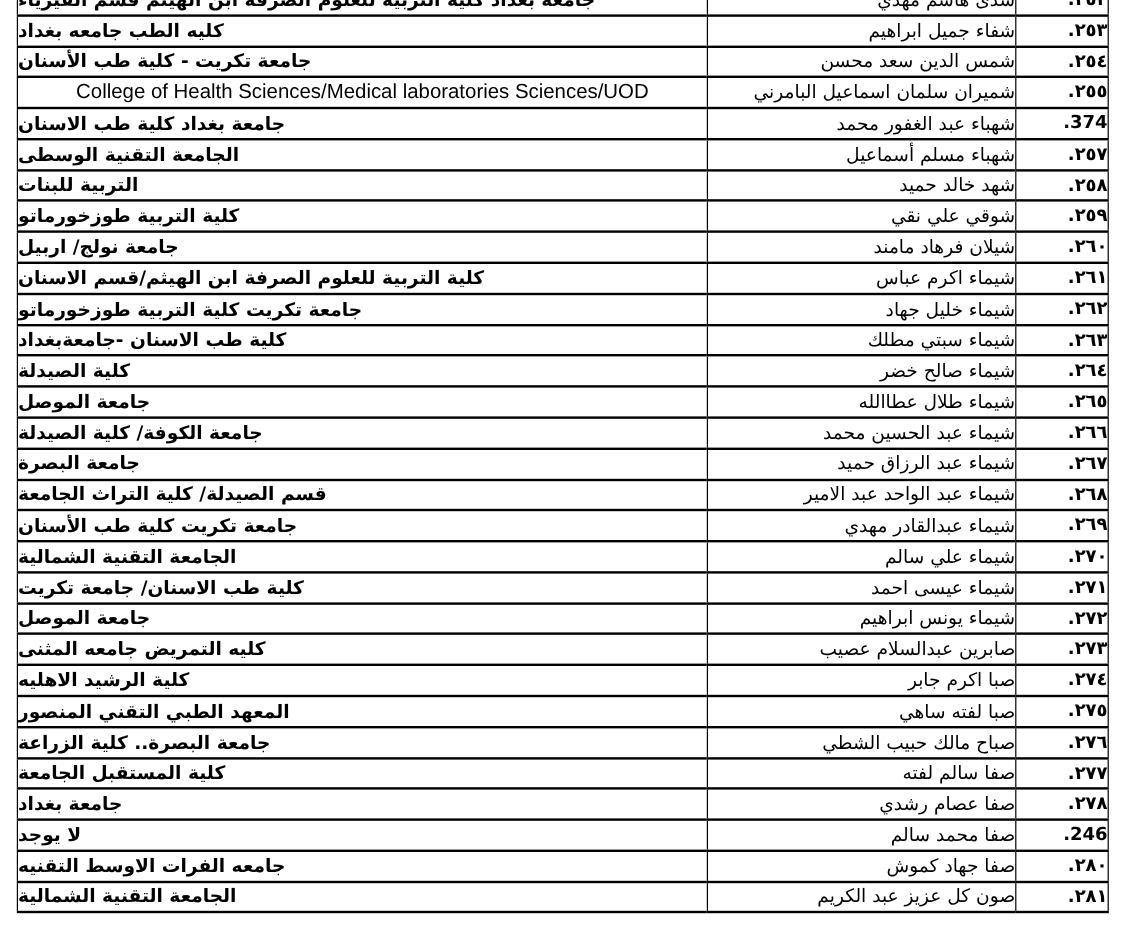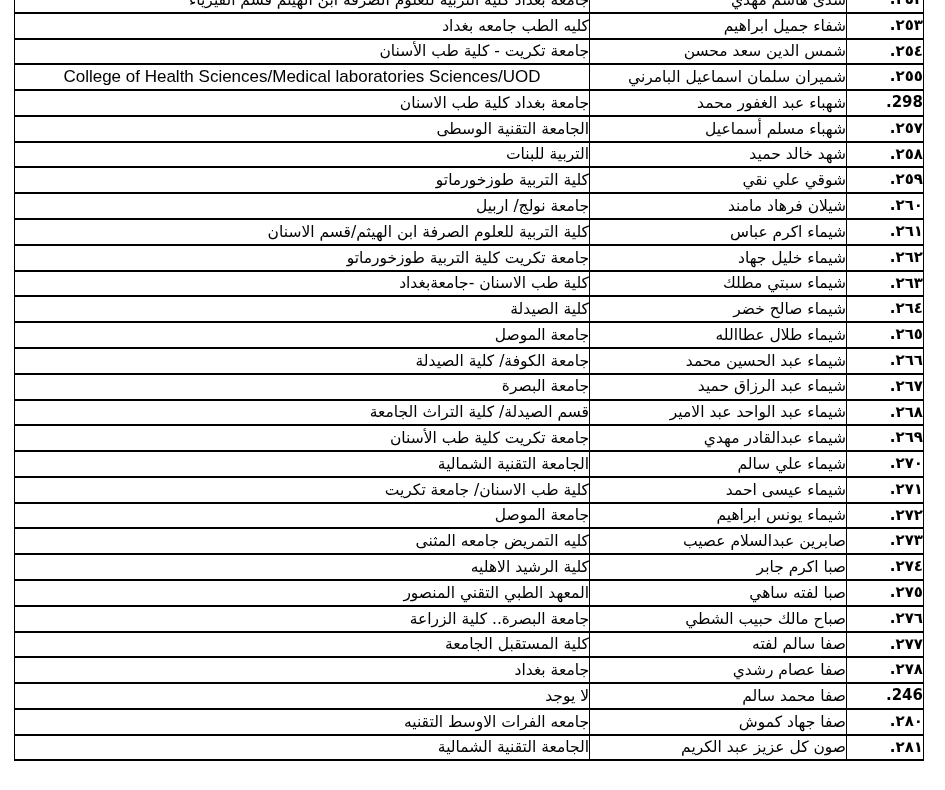--- a/index.html
+++ b/index.html
@@ -48,25 +48,25 @@
   }
   td.name{
     text-align:right;
     padding-right:8px;
     padding-left:4px;
     font-size:15.5px;
     font-weight:normal;
     direction:rtl;
   }
   td.college{
-    text-align:right;
+    text-align:left;
     padding-right:5px;
     padding-left:4px;
     font-size:15.5px;
-    font-weight:normal;
+    font-weight:bold;
     direction:rtl;
   }
   td.college.latin{
     direction:ltr;
     text-align:center;
     font-weight:normal;
     font-size:17px;
     font-family:Liberation Sans, sans-serif;
   }
   tr.row{height:25.79px}
@@ -96,21 +96,21 @@
           <td class="num">٢٥٤.</td>
           <td class="name">شمس الدين سعد محسن</td>
           <td class="college">جامعة تكريت - كلية طب الأسنان</td>
         </tr>
         <tr class="row">
           <td class="num">٢٥٥.</td>
           <td class="name">شميران سلمان اسماعيل البامرني</td>
           <td class="college latin">College of Health Sciences/Medical laboratories Sciences/UOD</td>
         </tr>
         <tr class="row">
-          <td class="num">298.</td>
+          <td class="num">374.</td>
           <td class="name">شهباء عبد الغفور محمد</td>
           <td class="college">جامعة بغداد كلية طب الاسنان</td>
         </tr>
         <tr class="row">
           <td class="num">٢٥٧.</td>
           <td class="name">شهباء مسلم أسماعيل</td>
           <td class="college">الجامعة التقنية الوسطى</td>
         </tr>
         <tr class="row">
           <td class="num">٢٥٨.</td>

